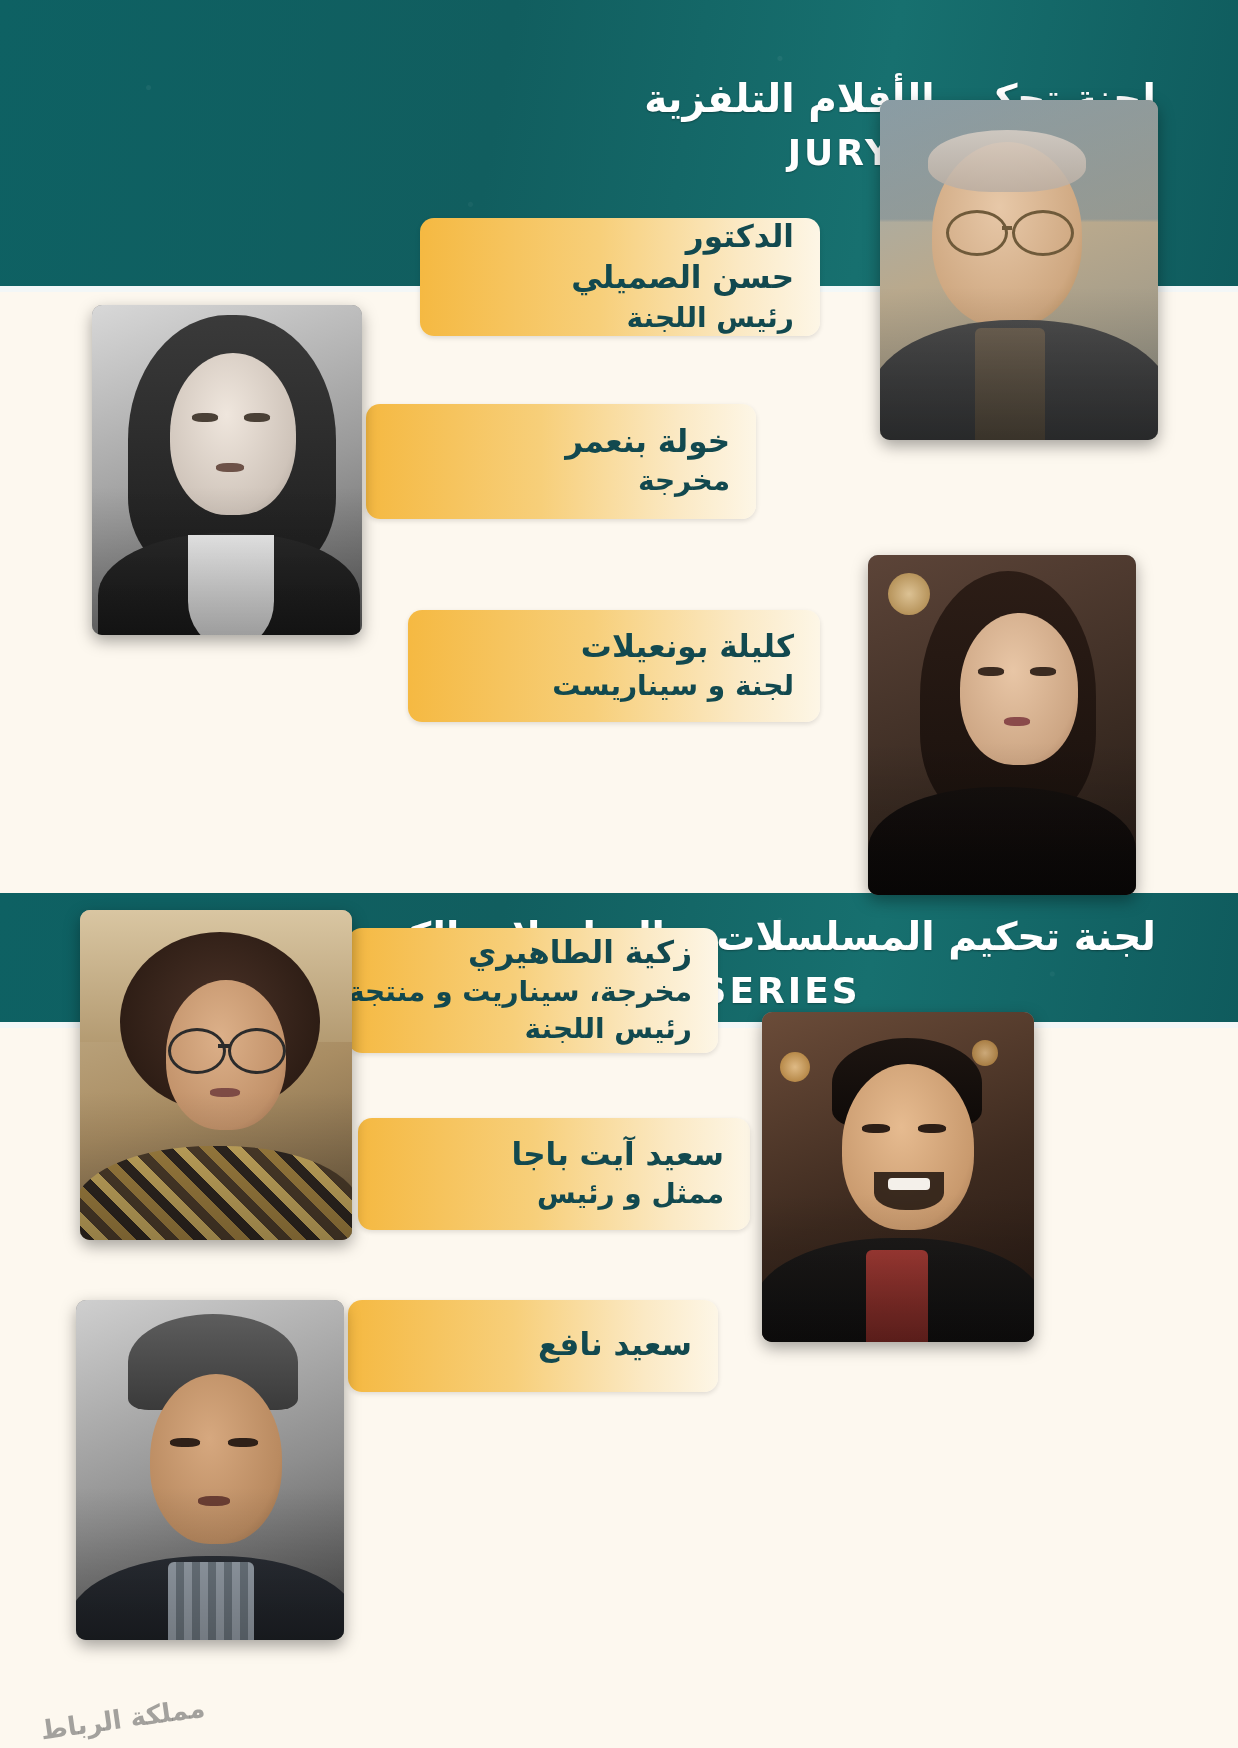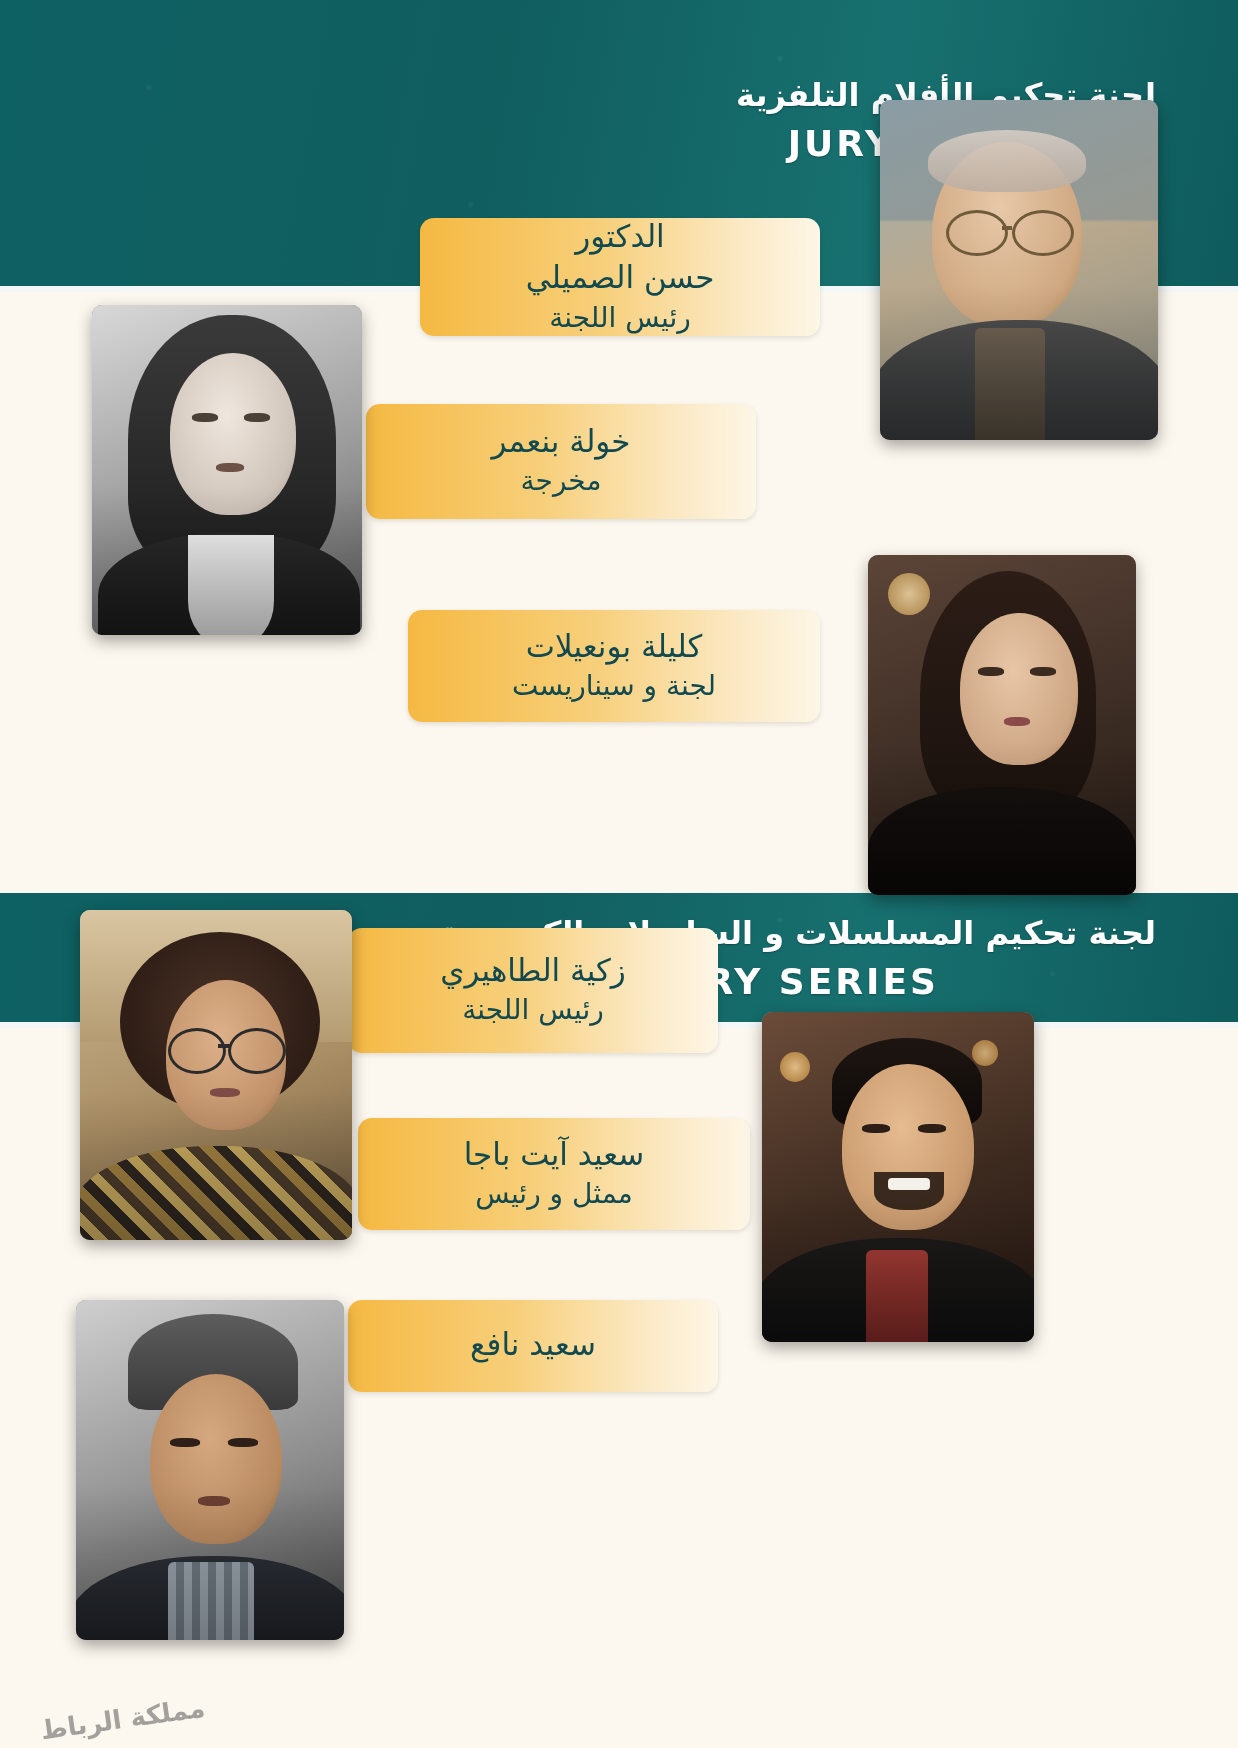--- a/index.html
+++ b/index.html
@@ -30,21 +30,21 @@
     opacity:.95;
   }
   .band-1{top:0;height:292px;}
   .band-2{top:893px;height:135px;}
 
   .band-txt{
     position:absolute;right:82px;color:#ffffff;text-align:right;
     text-shadow:0 1px 2px rgba(0,0,0,.3);
   }
   .band-ar{
-    font-size:32px;font-weight:700;letter-spacing:.5px;line-height:1.25;
+    font-size:39px;font-weight:700;letter-spacing:.5px;line-height:1.25;
     white-space:nowrap;
   }
   .band-en{
     font-size:36px;font-weight:700;letter-spacing:3px;direction:ltr;
     margin-top:8px;white-space:nowrap;
   }
   .band-1 .band-txt{top:75px;}
   .band-2 .band-txt{top:-62px;right:82px;}
   .band-2 .band-en{text-align:center;}
 
@@ -68,21 +68,21 @@
   .plate{
     position:absolute;z-index:4;
     background:linear-gradient(90deg,#f5b942 0%,#f7cf7a 45%,#fbe9c4 80%,#fdf6e6 100%);
     border-radius:14px;
     display:flex;flex-direction:column;justify-content:center;
     padding:10px 26px 12px 26px;
     box-sizing:border-box;
     box-shadow:0 2px 5px rgba(0,0,0,.12);
   }
   .plate .line{
-    color:#12494f;font-weight:400;text-align:center;line-height:1.33;
+    color:#12494f;font-weight:700;line-height:1.33;
     white-space:nowrap;
   }
   .l-big{font-size:31px;}
   .l-small{font-size:28px;}
 
   
   .watermark{
     position:absolute;left:40px;bottom:14px;z-index:9;
     color:rgba(90,90,90,.55);font-size:26px;font-weight:700;
     transform:rotate(-8deg);
@@ -179,20 +179,21 @@
       <div style="position:absolute;left:138px;top:134px;width:12px;height:4px;background:#2b2b2b;"></div>
       <div style="position:absolute;left:130px;top:178px;width:30px;height:9px;background:#7e4b45;border-radius:40%;"></div>
       <div class="p-body" style="left:-6px;top:236px;width:286px;height:130px;background:
         repeating-linear-gradient(45deg,#c7a95e 0 10px,#4b3b2a 10px 20px,#a08040 20px 30px,#2e2620 30px 40px);"></div>
       <div class="p-shade"></div>
     </div>
   </div>
 
   <div class="plate" style="right:520px;top:928px;width:370px;height:125px;z-index:4;">
     <div class="line l-big">زكية الطاهيري</div>
+    <div class="line l-small">مخرجة، سيناريت و منتجة</div>
     <div class="line l-small">رئيس اللجنة</div>
   </div>
 
   <div class="photo" style="left:762px;top:1012px;width:272px;height:330px;">
     <div class="inner">
       <div class="p-bg" style="background:linear-gradient(160deg,#6b4c39 0%,#3d2a1f 55%,#221611 100%);"></div>
       <div style="position:absolute;left:18px;top:40px;width:30px;height:30px;border-radius:50%;background:radial-gradient(circle,#ffd89a,#b8812f);opacity:.8;"></div>
       <div style="position:absolute;left:210px;top:28px;width:26px;height:26px;border-radius:50%;background:radial-gradient(circle,#ffd89a,#b8812f);opacity:.7;"></div>
       <div class="p-hair" style="left:70px;top:26px;width:150px;height:90px;background:linear-gradient(180deg,#1d1511,#0e0a08);border-radius:50% 50% 20% 20%;"></div>
       <div class="p-head" style="left:80px;top:52px;width:132px;height:166px;background:radial-gradient(ellipse at 45% 38%,#e6bb90 0%,#c99a6e 70%,#9a6f4c 100%);"></div>

